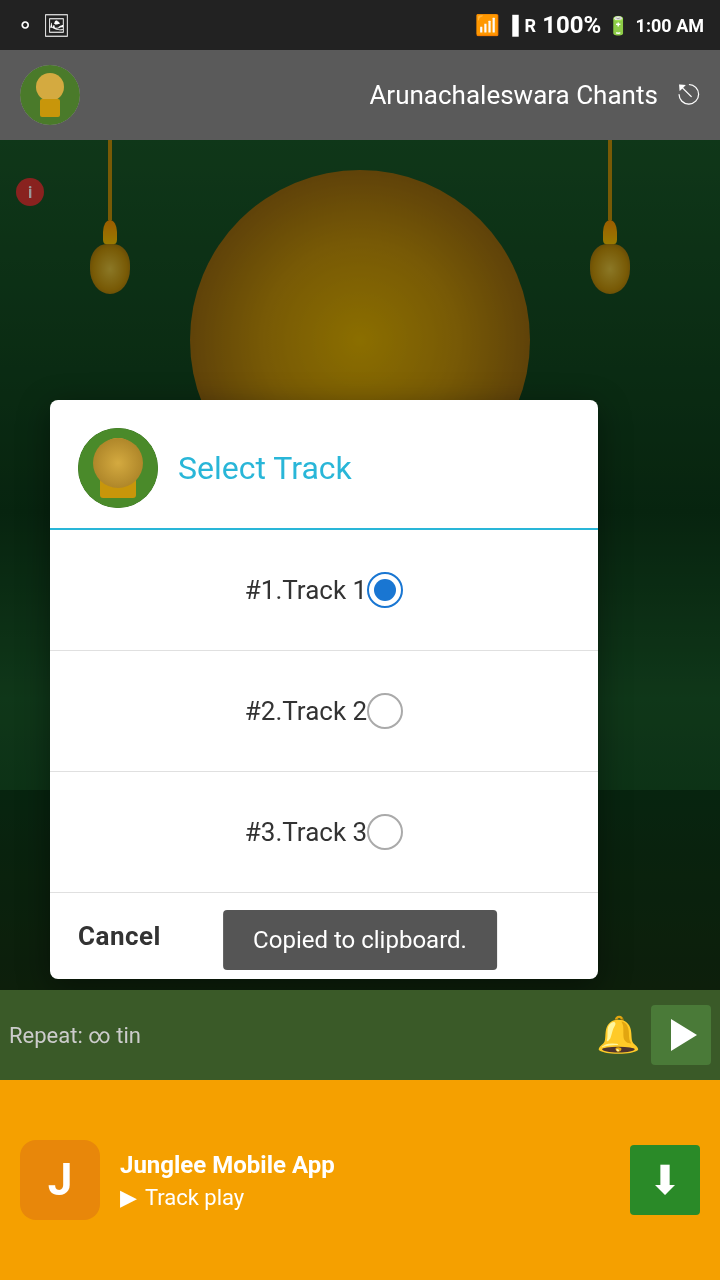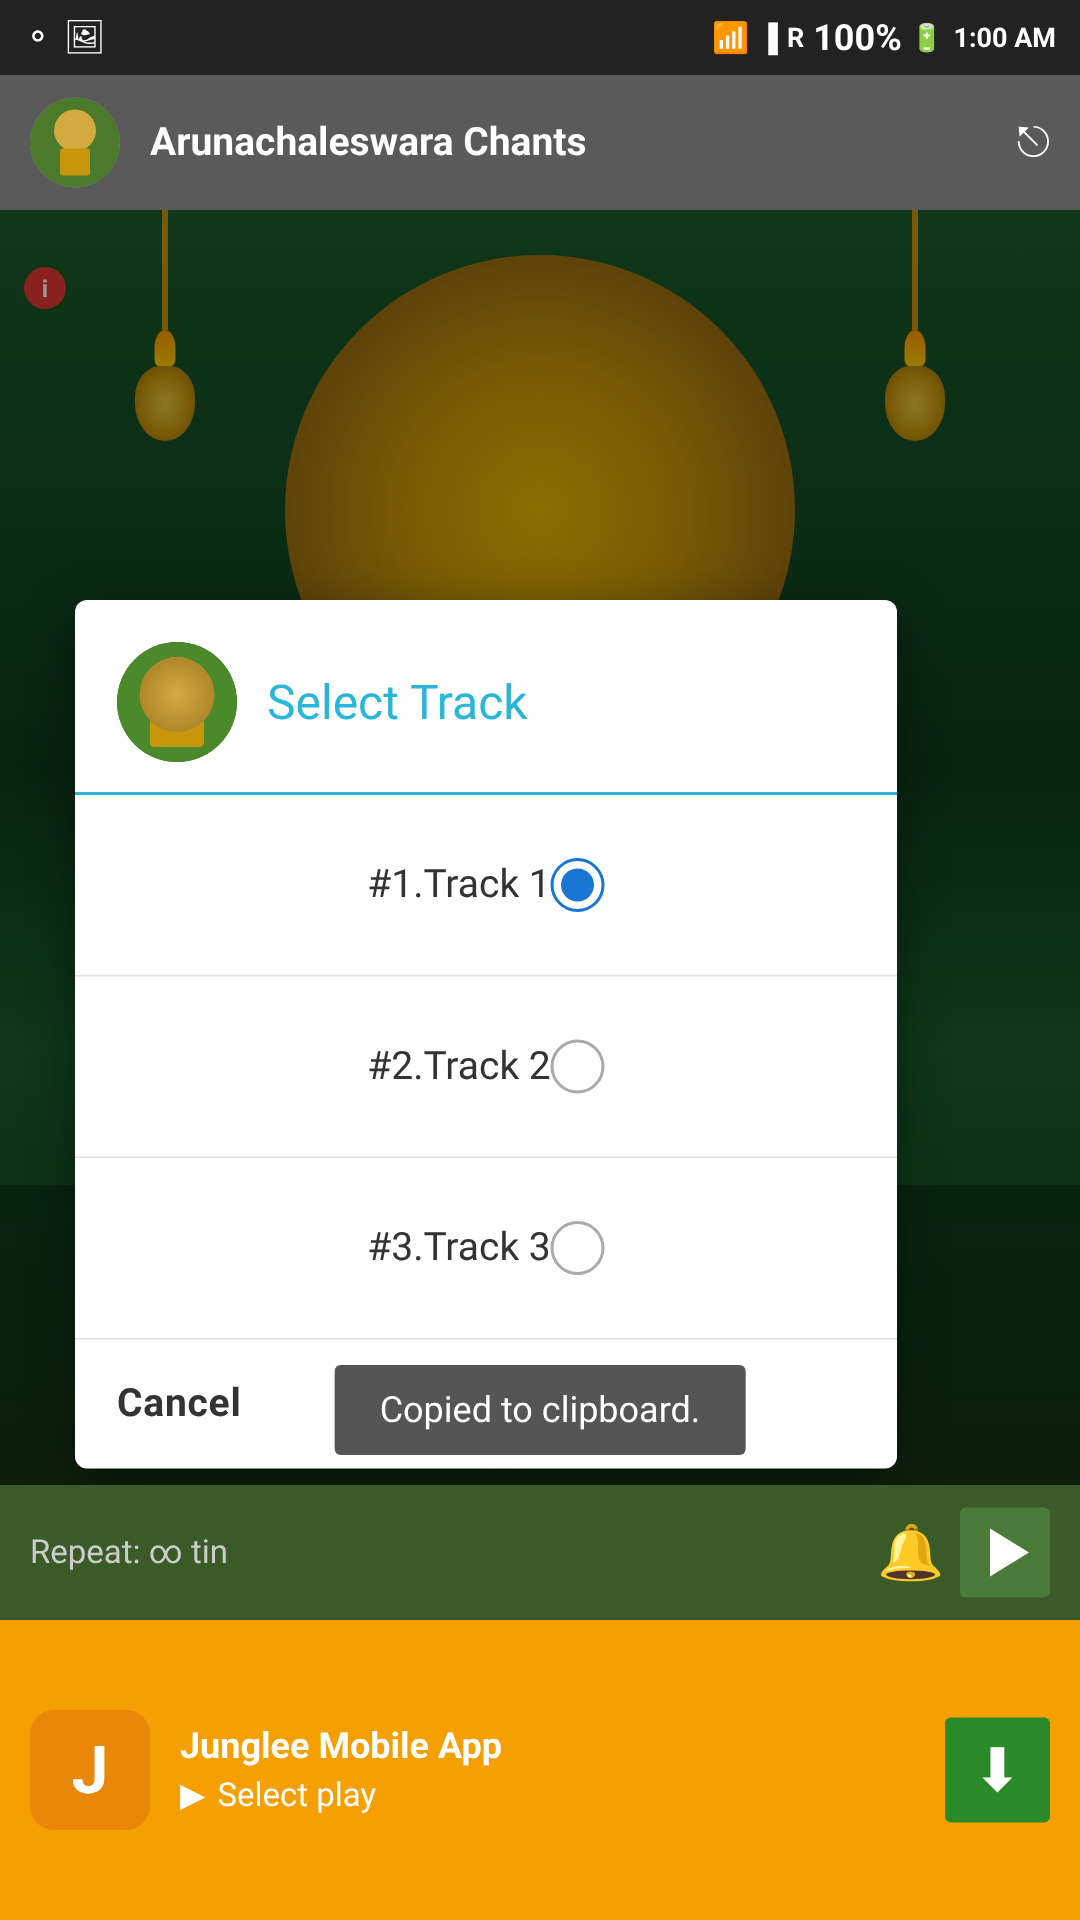--- a/index.html
+++ b/index.html
@@ -59,21 +59,22 @@
       overflow: hidden;
       flex-shrink: 0;
       display: flex;
       align-items: center;
       justify-content: center;
     }
     .app-bar-title {
       flex: 1;
       color: #fff;
       font-size: 26px;
-      font-weight: 700;
+      font-weight: 400;
+      text-align: right;
     }
     .share-icon {
       color: #fff;
       font-size: 28px;
     }
 
     
     .bg-image {
       position: absolute;
       top: 140px;
@@ -275,21 +276,21 @@
     
     .bottom-bar {
       position: absolute;
       bottom: 200px;
       left: 0;
       width: 720px;
       height: 90px;
       background: #3a5a28;
       display: flex;
       align-items: center;
-      padding: 0 20px;
+      padding: 0 9px;
       z-index: 50;
       gap: 10px;
     }
     .bottom-bar-text {
       color: #ccc;
       font-size: 22px;
       flex: 1;
     }
     .bell-icon {
       font-size: 36px;
@@ -508,19 +509,19 @@
 </div>
 
 <div class="ad-banner">
   <div class="ad-icon">
     <span style="font-size:44px;color:#fff;font-weight:bold;">J</span>
   </div>
   <div class="ad-content">
     <div class="ad-title">Junglee Mobile App</div>
     <div class="ad-subtitle">
       <span style="color:#fff;font-size:22px;">▶</span>
-      <span class="ad-sub-text">Select play</span>
+      <span class="ad-sub-text">Track play</span>
     </div>
   </div>
   <div class="ad-download">
     <span class="download-arrow">⬇</span>
   </div>
 </div>
 
 </body></html>

